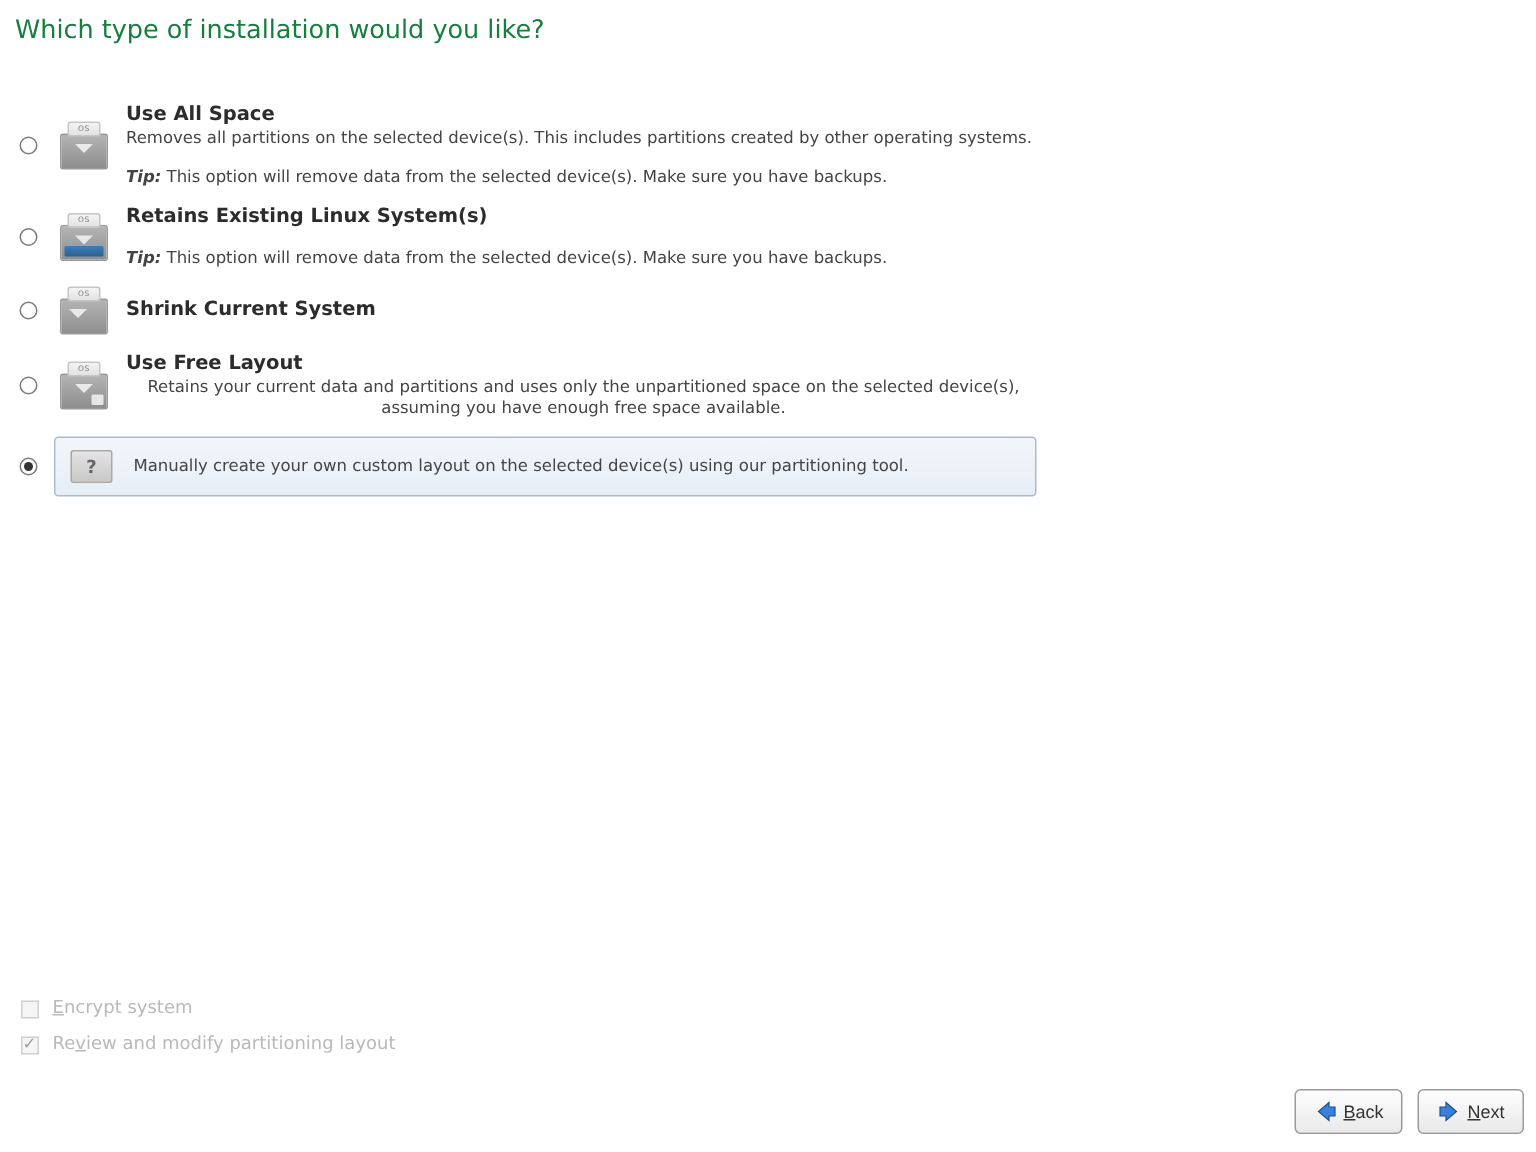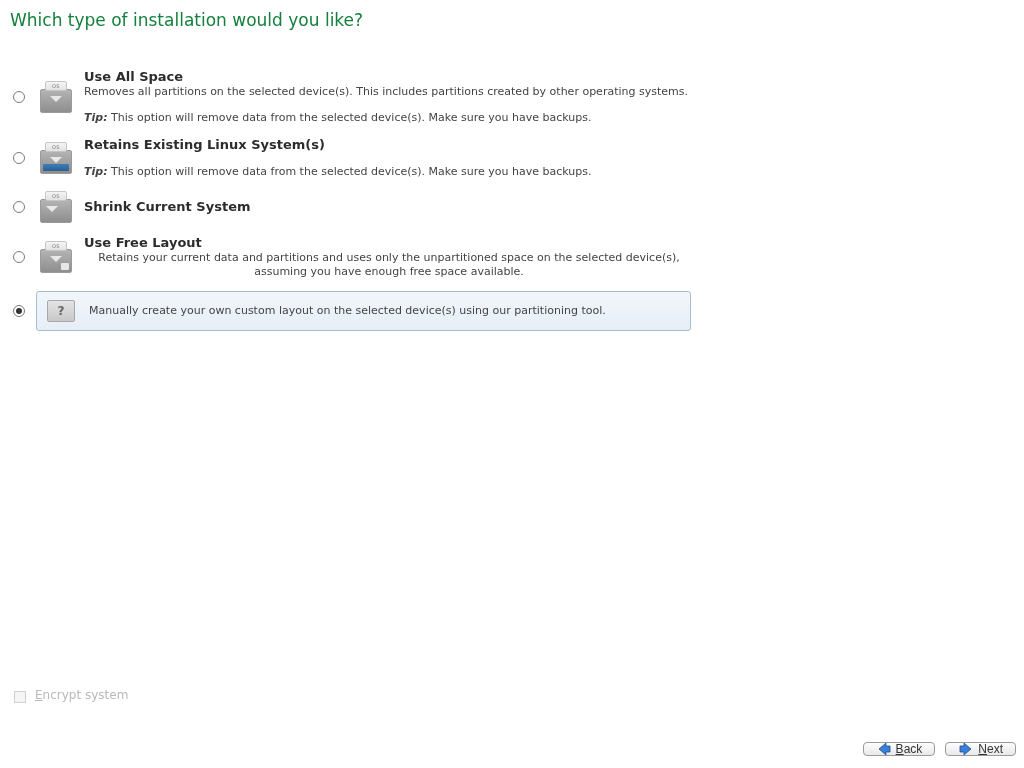--- a/index.html
+++ b/index.html
@@ -231,21 +231,21 @@
     display: flex;
     align-items: center;
     gap: 4px;
     padding: 4px 12px;
     font-size: 12px;
     color: #333;
     border: 1px solid #9a9a9a;
     border-radius: 4px;
     background: linear-gradient(#fdfdfd,#e9e9e9);
     min-width: 70px;
-    height: 14px;
+    height: 30px;
     justify-content: center;
     cursor: pointer;
   }
   .btn .accel { text-decoration: underline; }
   .arrow-svg { width: 16px; height: 16px; display:block; }
 </style>
 </head>
 <body>
 
 <div class="page">
@@ -331,20 +331,24 @@
       </div>
     </div>
 
   </div>
 </div>
 
 <div class="bottom-checks">
   <label class="chk-row">
     <input type="checkbox" disabled="" style="">
     <span><span class="accel">E</span><span>ncrypt system</span></span>
+  </label>
+  <label class="chk-row">
+    <input type="checkbox" disabled="" checked="" style="">
+    <span><span>Re</span><span class="accel">v</span><span>iew and modify partitioning layout</span></span>
   </label>
 </div>
 
 <div class="nav-buttons">
   <button class="btn">
     <svg class="arrow-svg" viewBox="0 0 16 16">
         <polygon points="10,2 3,8 10,14 10,11 14,11 14,5 10,5" fill="#3a7fd9" stroke="#1f4f8e" stroke-width="0.8"></polygon>
       </svg>
     <span><span class="accel">B</span><span>ack</span></span>
   </button>

